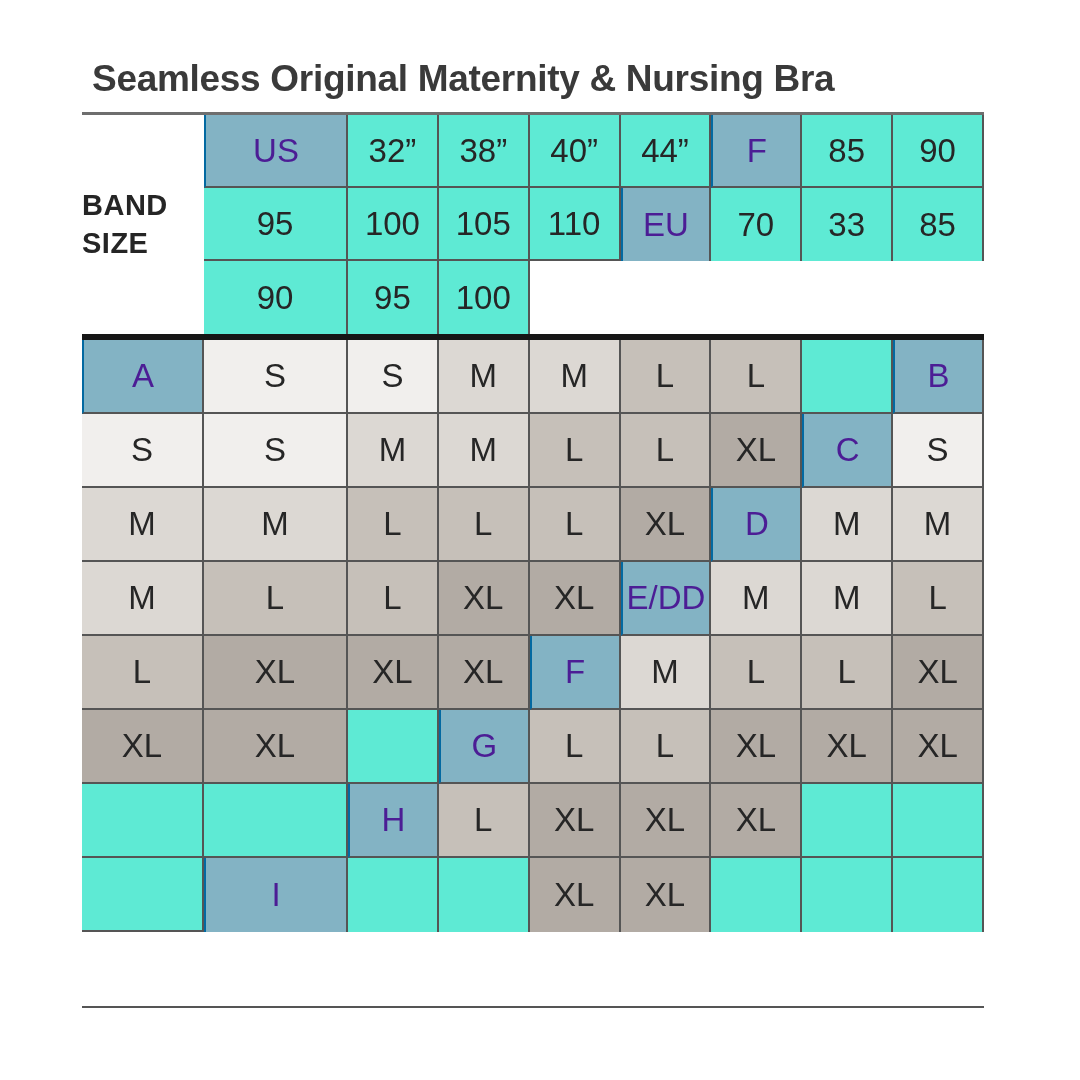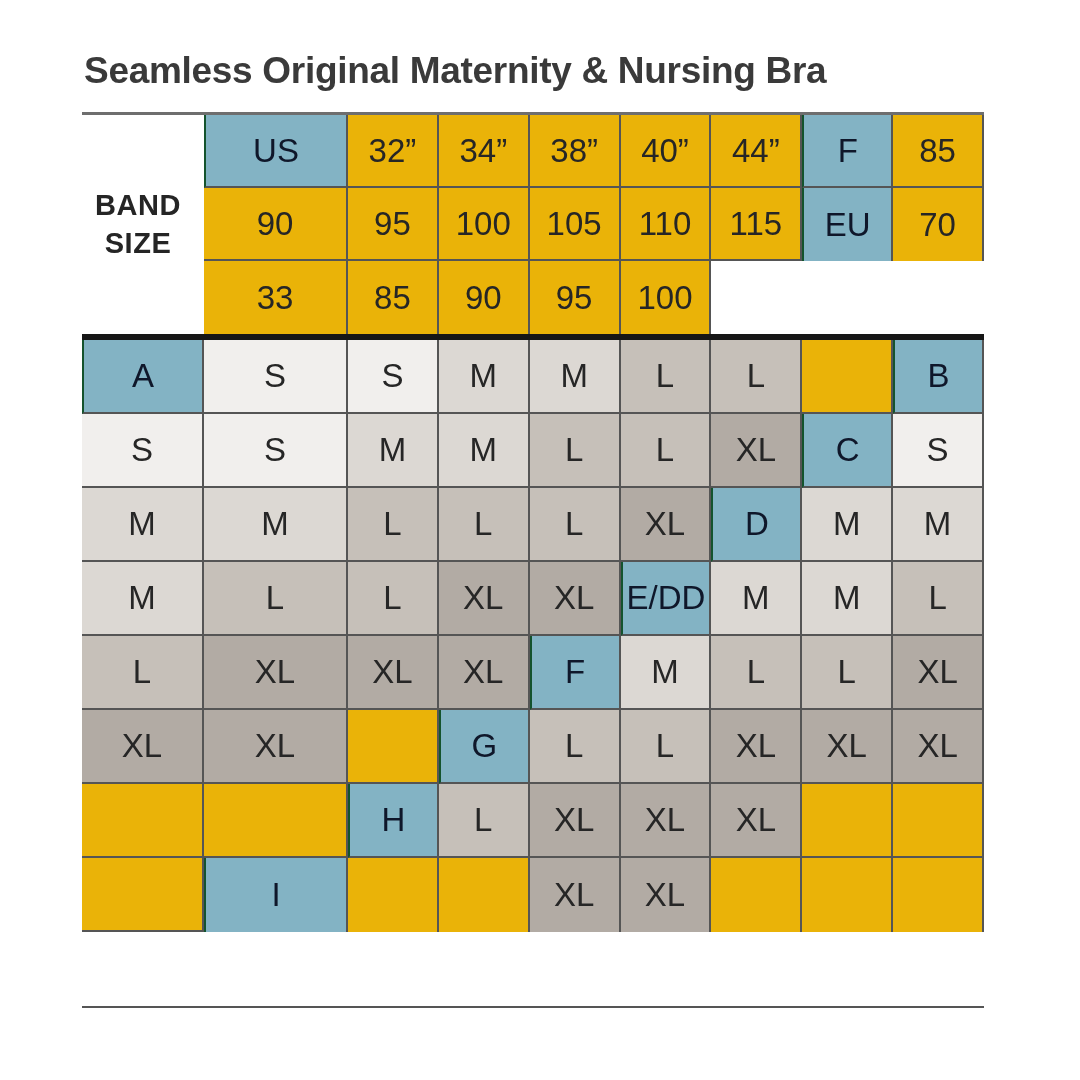--- a/index.html
+++ b/index.html
@@ -14,21 +14,21 @@
   .page {
     position: relative;
     width: 1080px;
     height: 1080px;
     overflow: hidden;
   }
   .page-title {
     position: absolute;
     left: 80px;
     top: 46px;
-    margin: 4px;
+    margin: 12px;
     font-size: 37px;
     font-weight: 700;
     letter-spacing: -0.3px;
     color: #3a3a3a;
   }
   .chart-table {
     position: absolute;
     left: 82px;
     top: 112px;
     width: 902px;
@@ -56,64 +56,61 @@
     box-sizing: border-box;
   }
   .cell.no-bottom { border-bottom: none; }
   .section-label-cell {
     grid-column: 1;
     border: none;
     background: #ffffff;
     display: flex;
     align-items: center;
     justify-content: center;
-    text-align: center;
     font-weight: 700;
     font-size: 29px;
     line-height: 1.3;
     color: #252525;
     letter-spacing: 0.5px;
     padding-right: 10px;
   }
   .band-label { grid-row: 1 / span 3; }
   .cup-label  { grid-row: 1 / span 9; }
   .header-cell {
     background: var(--blue, #83b3c4);
-    border-left: 2px solid #14532d;
-    color: #0f172a;
+    border-left: 2px solid #0369a1;
+    color: #4c1d95;
   }
   .v-s     { background: var(--c-s, #f1efed); }
   .v-m     { background: var(--c-m, #dcd8d3); }
   .v-l     { background: var(--c-l, #c6c0b9); }
   .v-xl    { background: var(--c-xl, #b2aba4); }
-  .v-empty { background: #eab308; }
+  .v-empty { background: #5eead4; }
 </style>
 </head>
 <body>
 
 <div class="page">
   <h1 class="page-title">Seamless Original Maternity &amp; Nursing Bra</h1>
 
   <div class="chart-table">
     <div class="section band-section" id="band-section">
         <div class="cell section-label-cell band-label">BAND SIZE</div>
         <div class="cell header-cell">US</div>
         <div class="cell v-empty">32”</div>
-        <div class="cell v-empty">34”</div>
         <div class="cell v-empty">38”</div>
         <div class="cell v-empty">40”</div>
         <div class="cell v-empty">44”</div>
         <div class="cell header-cell">F</div>
         <div class="cell v-empty">85</div>
         <div class="cell v-empty">90</div>
         <div class="cell v-empty">95</div>
         <div class="cell v-empty">100</div>
         <div class="cell v-empty">105</div>
         <div class="cell v-empty">110</div>
-        <div class="cell v-empty">115</div>
         <div class="cell header-cell no-bottom">EU</div>
         <div class="cell v-empty no-bottom">70</div>
         <div class="cell v-empty no-bottom">33</div>
         <div class="cell v-empty no-bottom">85</div>
         <div class="cell v-empty no-bottom">90</div>
         <div class="cell v-empty no-bottom">95</div>
         <div class="cell v-empty no-bottom">100</div>
       </div>
     <div class="section-divider"></div>
     <div class="section cup-section" id="cup-section">

